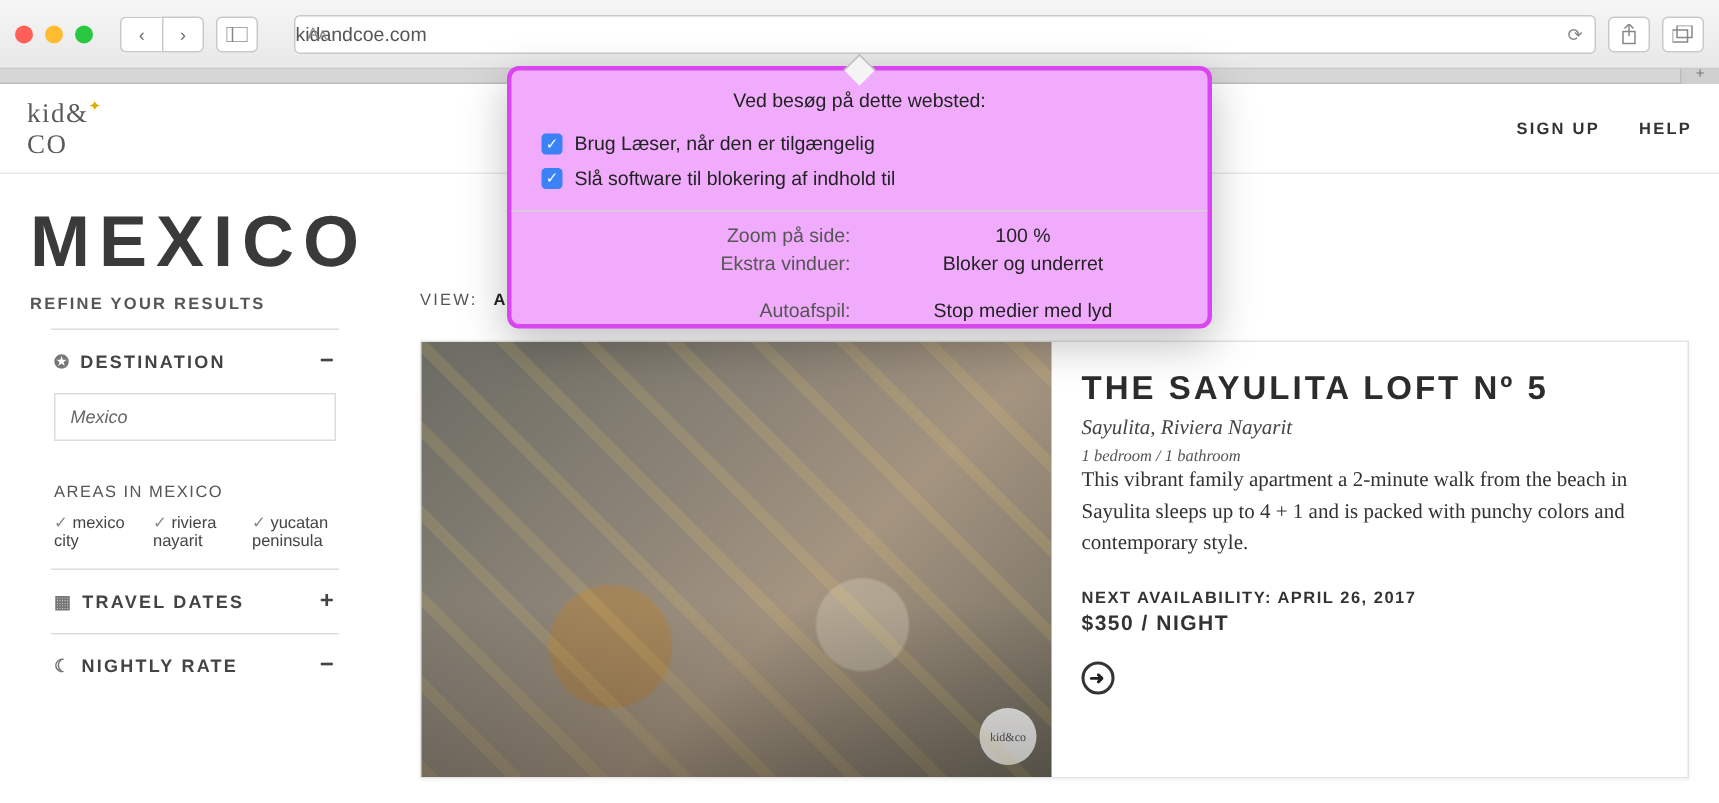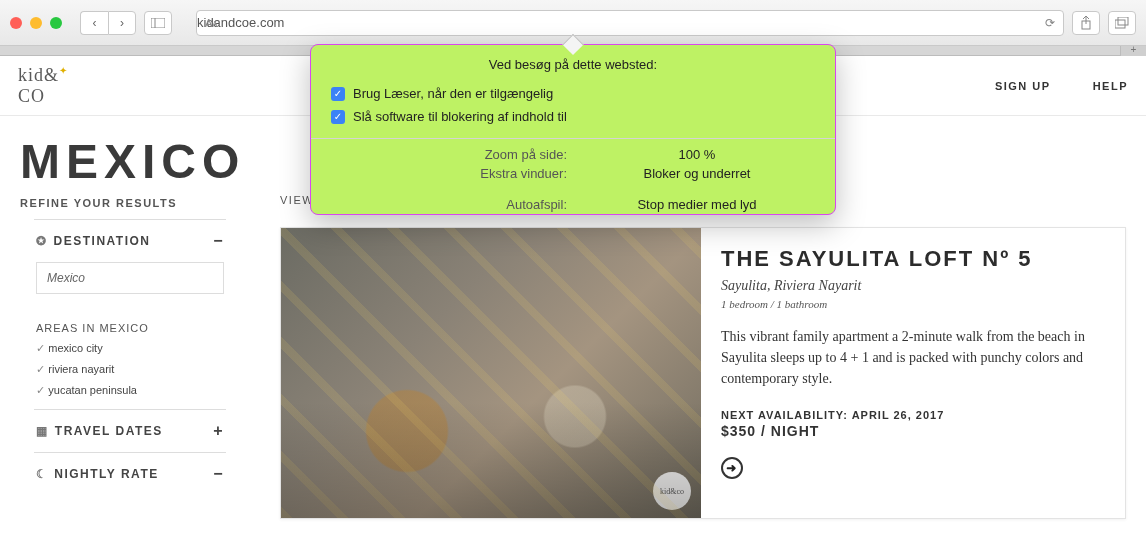--- a/index.html
+++ b/index.html
@@ -19,61 +19,61 @@
 .addr .reload { position: absolute; right: 8px; font-size: 12px; color: #888; }
 .tabstrip { height: 10px; background: #d6d6d6; border-bottom: 1px solid #bcbcbc; position: relative; }
 .newtab { position: absolute; right: 0; top: 0; width: 26px; height: 10px; background: #cfcfcf; border-left: 1px solid #bcbcbc; text-align: center; font-size: 10px; color: #777; line-height: 8px; }
 
 
 .page { position: relative; height: calc(535px - 56px); overflow: hidden; background: #fff; }
 .topnav { height: 60px; display: flex; align-items: center; padding: 0 18px; border-bottom: 1px solid #e9e9e9; }
 .logo { font-family: Georgia, serif; font-size: 18px; color: #5a5a5a; letter-spacing: 1px; }
 .logo sup { color: #e0b000; font-size: 10px; }
 .menurow { display: flex; gap: 30px; margin-left: 300px; font-size: 12px; letter-spacing: 2px; color: #333; font-weight: 600; }
-.rightnav { margin-left: auto; display: flex; align-items: center; gap: 42px; font-size: 11px; letter-spacing: 1.5px; font-weight: 600; color: #333; }
+.rightnav { margin-left: auto; display: flex; align-items: center; gap: 26px; font-size: 11px; letter-spacing: 1.5px; font-weight: 600; color: #333; }
 .cta { background: #333; color: #fff; padding: 12px 16px; border-radius: 2px; font-size: 11px; letter-spacing: 1.5px; }
 
 .hero { font-size: 48px; font-weight: 800; letter-spacing: 6px; color: #3a3a3a; padding: 18px 20px 8px; }
 .sub { font-size: 11px; letter-spacing: 1.5px; color: #555; padding: 0 20px 10px; font-weight: bold; }
 .viewrow { position: absolute; left: 280px; top: 138px; font-size: 11px; letter-spacing: 1.5px; color: #555; }
 .viewrow b { color: #222; margin-left: 6px; }
 
 .body { display: flex; }
 .side { width: 260px; padding: 0 34px; }
 .filter { border-top: 1px solid #ddd; padding: 12px 2px; }
 .fhead { display: flex; align-items: center; justify-content: space-between; font-size: 12px; letter-spacing: 1.5px; color: #444; font-weight: 600; }
 .fhead .ico { font-size: 12px; margin-right: 6px; color: #777; }
 .fhead .tog { font-size: 16px; color: #444; }
 .destbox { margin-top: 12px; border: 1px solid #ddd; padding: 8px 10px; font-style: italic; font-size: 12px; color: #666; }
 .areas { margin-top: 28px; font-size: 11px; letter-spacing: 1px; color: #555; }
-.areagrid { display: grid; grid-template-columns: 1fr; gap: 8px 10px; margin-top: 8px; font-size: 11px; color: #444; }
+.areagrid { display: grid; grid-template-columns: 1fr 1fr 1fr; gap: 8px 10px; margin-top: 8px; font-size: 11px; color: #444; }
 .areagrid span::before { content: "✓ "; color: #888; }
 
 .main { flex: 1; padding: 8px 20px; }
 .card { display: flex; border: 1px solid #e3e3e3; box-shadow: 0 1px 3px rgba(0,0,0,0.06); }
 .photo { width: 420px; height: 290px; background: linear-gradient(135deg,#6b6b63 0%, #8a8276 35%, #a49480 60%, #6f6a5e 100%); position: relative; }
 .photo::after { content:""; position:absolute; inset:0; background:
   linear-gradient(transparent 60%, rgba(0,0,0,.25)),
   repeating-linear-gradient(45deg, rgba(255,220,100,.12) 0 8px, transparent 8px 40px),
   radial-gradient(circle at 30% 70%, rgba(180,130,60,.5) 0 40px, transparent 42px),
   radial-gradient(circle at 70% 65%, rgba(200,190,170,.5) 0 30px, transparent 32px);
 }
 .photologo { position: absolute; right: 10px; bottom: 8px; width: 38px; height: 38px; border-radius: 50%; background: rgba(255,255,255,.9); font-size: 8px; display:flex; align-items:center; justify-content:center; color:#555; font-family: Georgia, serif; }
 .info { flex: 1; padding: 18px 20px; }
 .ptitle { font-size: 22px; letter-spacing: 2px; font-weight: 700; color: #2c2c2c; }
 .ploc { font-family: Georgia, serif; font-style: italic; font-size: 14px; color: #444; margin-top: 6px; }
 .pmeta { font-family: Georgia, serif; font-style: italic; font-size: 11px; color: #555; margin-top: 4px; }
-.pdesc { font-family: Georgia, serif; font-size: 14px; color: #333; line-height: 1.5; margin-top: 16px; }
+.pdesc { font-family: Georgia, serif; font-size: 14px; color: #333; line-height: 1.5; }
 .avail { font-size: 11px; letter-spacing: 1px; font-weight: 700; color: #333; margin-top: 20px; }
 .price { font-size: 14px; letter-spacing: 1px; font-weight: 700; color: #333; margin-top: 2px; }
 .viewlink { display: flex; align-items: center; gap: 10px; margin-top: 18px; font-size: 13px; letter-spacing: 1.5px; font-weight: 700; color: #222; }
 .viewlink .arr { width: 22px; height: 22px; border: 2px solid #333; border-radius: 50%; display:flex; align-items:center; justify-content:center; font-size: 12px; }
 
 
-.popover { position: absolute; top: 44px; left: 50%; transform: translateX(-50%); width: 526px; background: #bef264; border: 1px solid #d946ef; border-radius: 8px; box-shadow: 0 10px 30px rgba(0,0,0,.25); z-index: 10; font-size: 13px; color: #222; }
+.popover { position: absolute; top: 44px; left: 50%; transform: translateX(-50%); width: 470px; background: #f0abfc; border: 3px solid #d946ef; border-radius: 8px; box-shadow: 0 10px 30px rgba(0,0,0,.25); z-index: 10; font-size: 13px; color: #222; }
 .popover::before { content:""; position:absolute; top:-8px; left:50%; transform:translateX(-50%) rotate(45deg); width:14px; height:14px; background:#f4f4f4; border-left:1px solid #bcbcbc; border-top:1px solid #bcbcbc; }
 .pophdr { text-align: center; padding: 12px 0 10px; font-size: 13px; }
 .checkrow { display: flex; align-items: center; gap: 8px; padding: 4px 20px; }
 .checkrow .cb { width: 14px; height: 14px; background: #3b82f6; border-radius: 3px; color: #fff; font-size: 10px; display:flex; align-items:center; justify-content:center; }
 .popdiv { border-top: 1px solid #d4d4d4; margin: 10px 0 6px; }
 .kv { display: grid; grid-template-columns: 1fr 1fr; gap: 6px 12px; padding: 2px 20px; }
 .kv .k { text-align: right; color: #555; }
 .kv .v { text-align: center; }
 .popover .last { padding-bottom: 14px; }
 </style>

